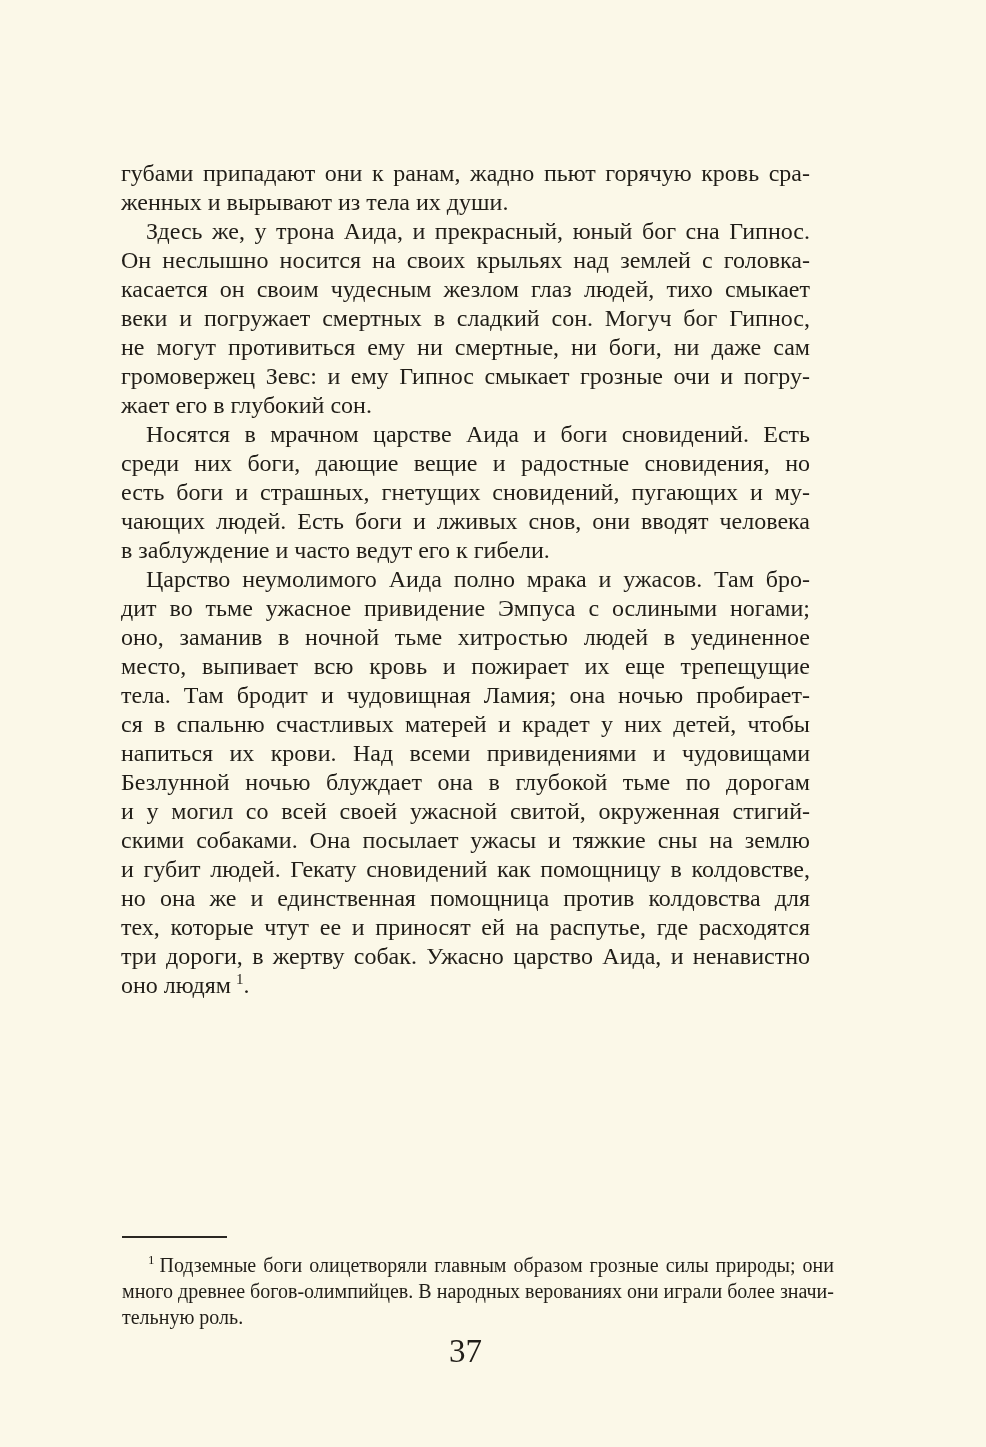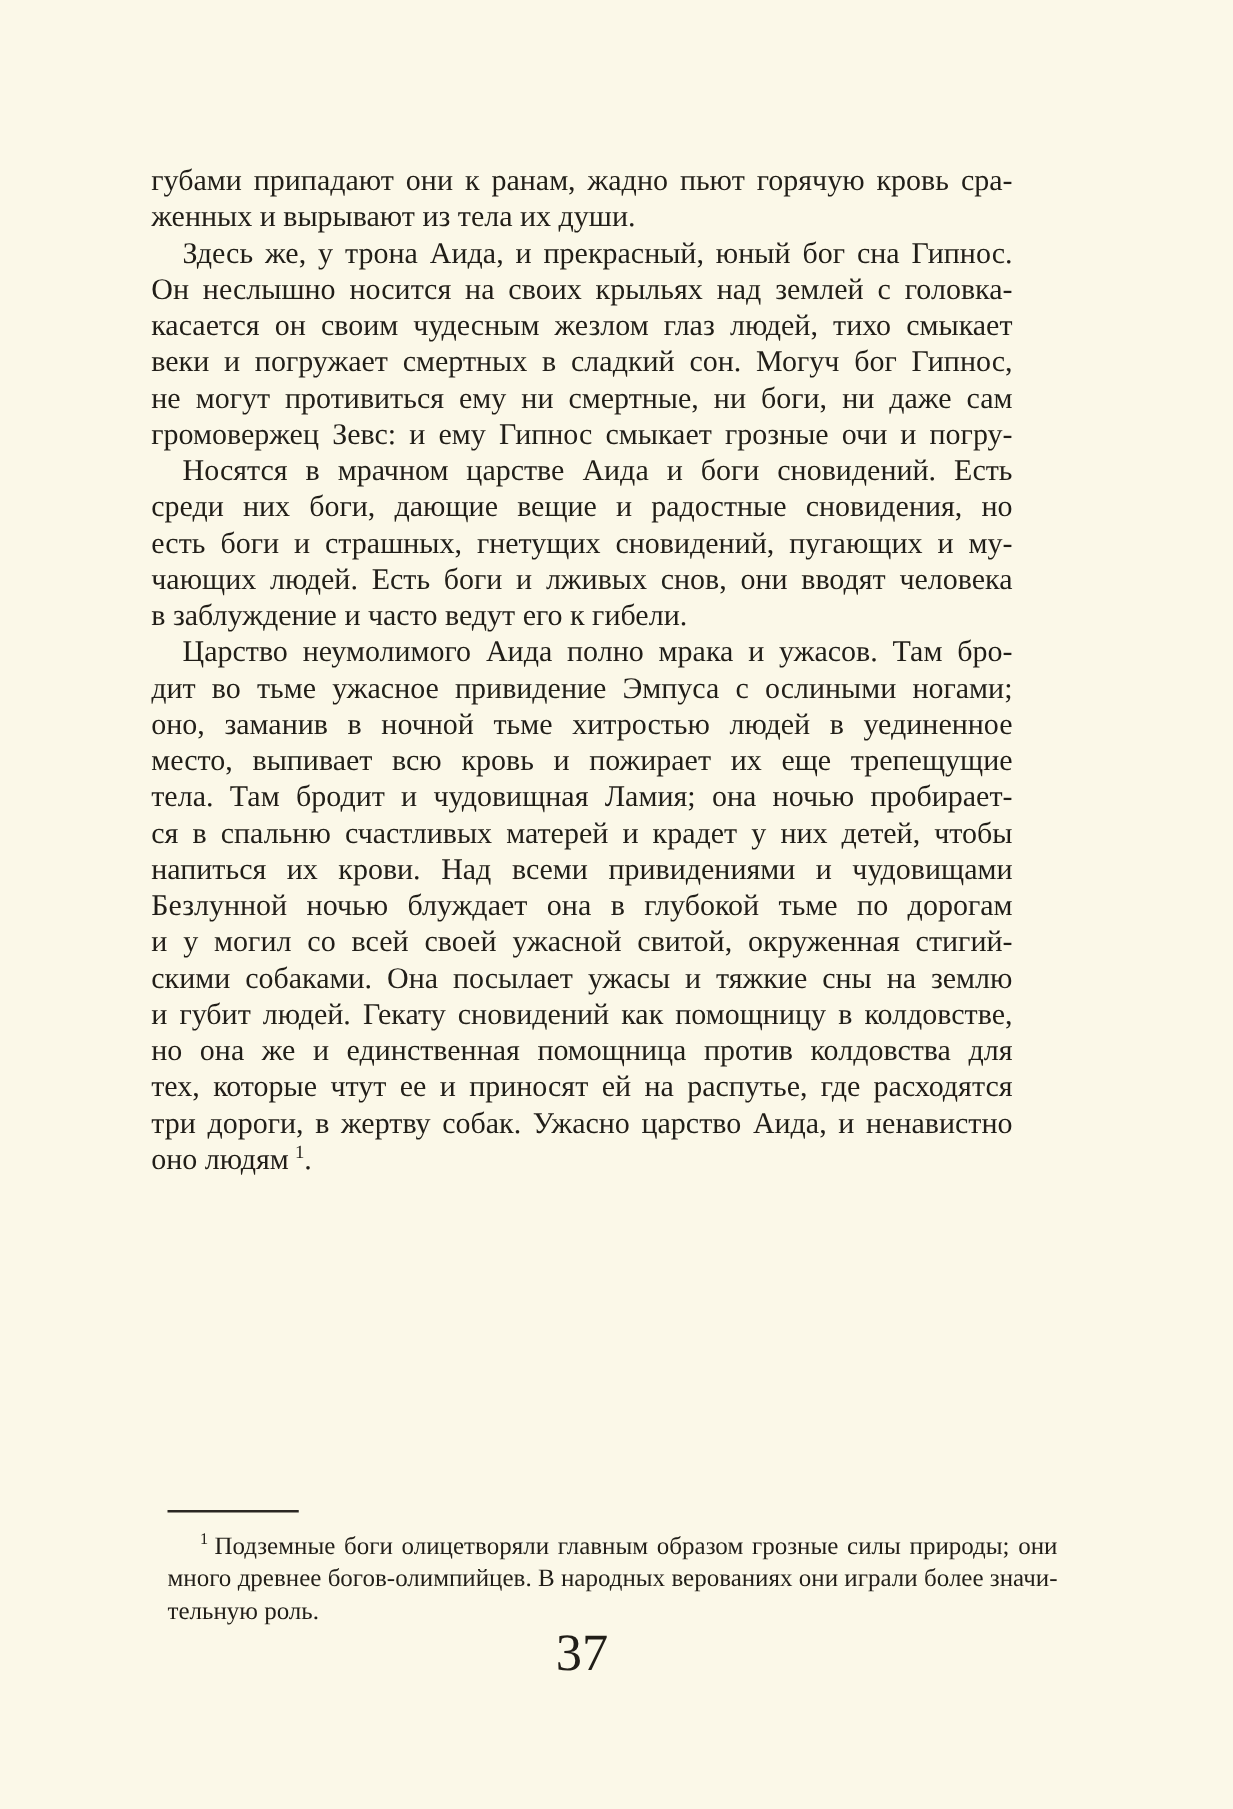--- a/index.html
+++ b/index.html
@@ -9,20 +9,21 @@
   body {
     width: 986px;
     height: 1447px;
     position: relative;
     overflow: hidden;
     font-family: "Liberation Serif", "DejaVu Serif", serif;
   }
   .page {
     position: absolute;
     inset: 0;
+    margin-top: 28px;
   }
   .text-block {
     position: absolute;
     left: 121px;
     top: 131px;
     width: 689px;
     font-size: 24px;
   }
   .line {
     height: 29px;
@@ -40,21 +41,21 @@
     padding-left: 25px;
   }
   sup.fnref {
     font-size: 15px;
     line-height: 0;
     vertical-align: super;
     margin-left: 5px;
   }
   .footnote-block {
     position: absolute;
-    left: 134px;
+    left: 122px;
     top: 1208px;
     width: 712px;
     font-size: 20px;
   }
   .footnote-rule {
     width: 105px;
     height: 2px;
     margin-bottom: 14px;
   }
   .fn-line {
@@ -76,38 +77,39 @@
     line-height: 0;
     vertical-align: super;
     margin-right: 5px;
   }
   .page-number {
     position: absolute;
     left: 121px;
     top: 1305px;
     width: 689px;
     text-align: center;
-    font-size: 42px;
+    font-size: 33px;
     line-height: 36px;
   }
 </style>
 </head>
 <body style="background: rgb(251, 248, 232); color: rgb(33, 30, 24);">
 
 <div class="page">
 
   <div class="text-block">
       <div class="line">губами припадают они к ранам, жадно пьют горячую кровь сра-</div>
       <div class="line last">женных и вырывают из тела их души.</div>
       <div class="line indent">Здесь же, у трона Аида, и прекрасный, юный бог сна Гипнос.</div>
       <div class="line">Он неслышно носится на своих крыльях над землей с головка-</div>
       <div class="line">касается он своим чудесным жезлом глаз людей, тихо смыкает</div>
       <div class="line">веки и погружает смертных в сладкий сон. Могуч бог Гипнос,</div>
       <div class="line">не могут противиться ему ни смертные, ни боги, ни даже сам</div>
       <div class="line">громовержец Зевс: и ему Гипнос смыкает грозные очи и погру-</div>
+      <div class="line last">жает его в глубокий сон.</div>
       <div class="line indent">Носятся в мрачном царстве Аида и боги сновидений. Есть</div>
       <div class="line">среди них боги, дающие вещие и радостные сновидения, но</div>
       <div class="line">есть боги и страшных, гнетущих сновидений, пугающих и му-</div>
       <div class="line">чающих людей. Есть боги и лживых снов, они вводят человека</div>
       <div class="line last">в заблуждение и часто ведут его к гибели.</div>
       <div class="line indent">Царство неумолимого Аида полно мрака и ужасов. Там бро-</div>
       <div class="line">дит во тьме ужасное привидение Эмпуса с ослиными ногами;</div>
       <div class="line">оно, заманив в ночной тьме хитростью людей в уединенное</div>
       <div class="line">место, выпивает всю кровь и пожирает их еще трепещущие</div>
       <div class="line">тела. Там бродит и чудовищная Ламия; она ночью пробирает-</div>

